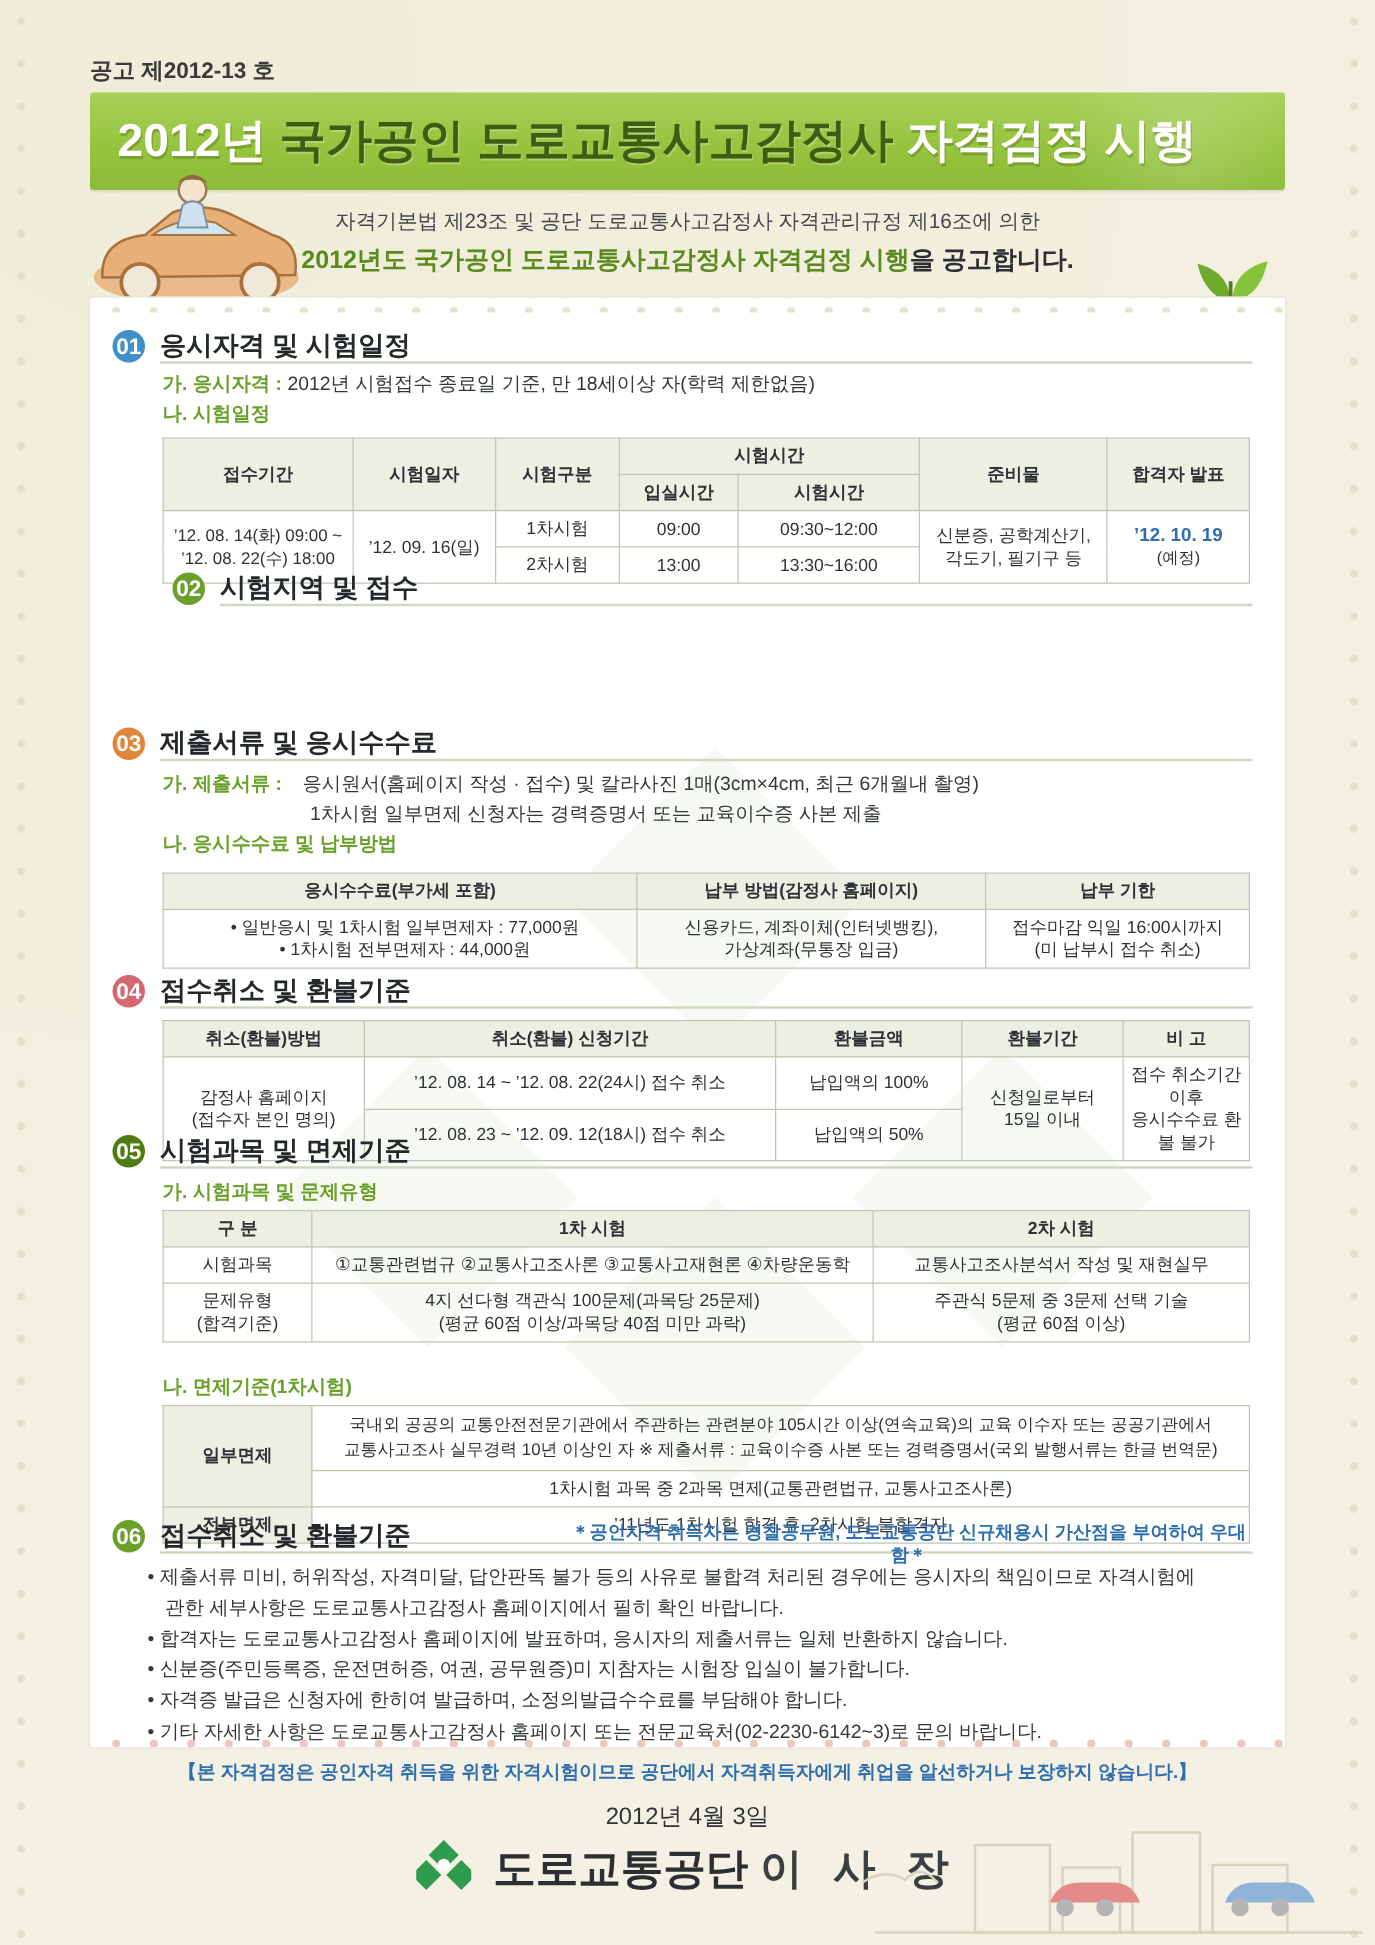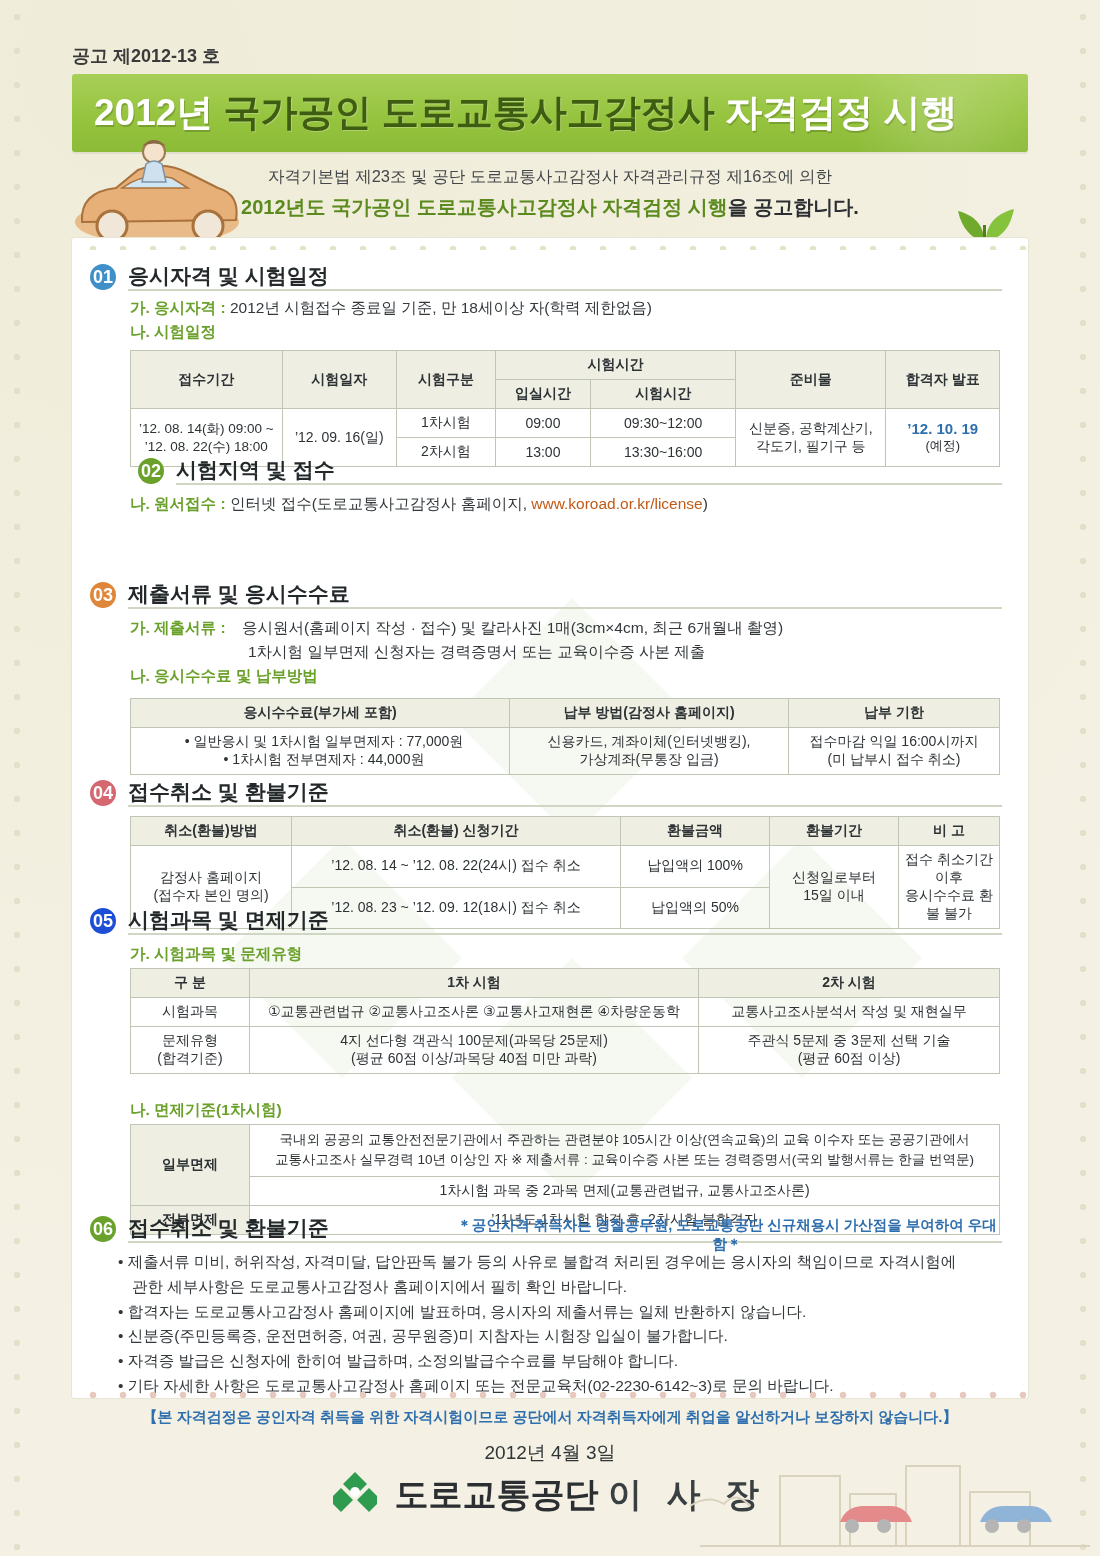--- a/index.html
+++ b/index.html
@@ -240,23 +240,20 @@
       </div>
     </div>
 
     <div class="sec" style="top:218px;padding-left:48px;">
       <div class="sec-head">
         <div class="sec-num" style="background:#6aa12a;">02</div>
         <div class="sec-title">시험지역 및 접수</div>
         <div class="sec-rule"></div>
       </div>
       <div style="position:absolute; left:58px; top:36px; right:28px;">
-        <div class="line">
-          <span class="lbl-g">나. 원서접수 :</span><span> 인터넷 접수(도로교통사고감정사 홈페이지, </span><span class="link">www.koroad.or.kr/license</span><span>)</span>
-        </div>
       </div>
     </div>
 
     <div class="sec" style="top:342px;">
       <div class="sec-head">
         <div class="sec-num" style="background:#e0863a;">03</div>
         <div class="sec-title">제출서류 및 응시수수료</div>
         <div class="sec-rule"></div>
       </div>
       <div style="position:absolute; left:58px; top:36px; right:28px;">
@@ -322,21 +319,21 @@
             <td>’12. 08. 23 ~ ’12. 09. 12(18시) 접수 취소</td>
             <td>납입액의 50%</td>
           </tr>
         </tbody>
           </table>
       </div>
     </div>
 
     <div class="sec" style="top:668px;">
       <div class="sec-head">
-        <div class="sec-num" style="background:#1d4ed8;">05</div>
+        <div class="sec-num" style="background:#4d7c0f;">05</div>
         <div class="sec-title">시험과목 및 면제기준</div>
         <div class="sec-rule"></div>
       </div>
       <div style="position:absolute; left:58px; top:36px; right:28px;">
         <div class="line lbl-g">가. 시험과목 및 문제유형</div>
       </div>
       <div style="position:absolute; left:58px; top:62px; right:28px;">
         <table class="t">
           <tbody>
               <tr>

